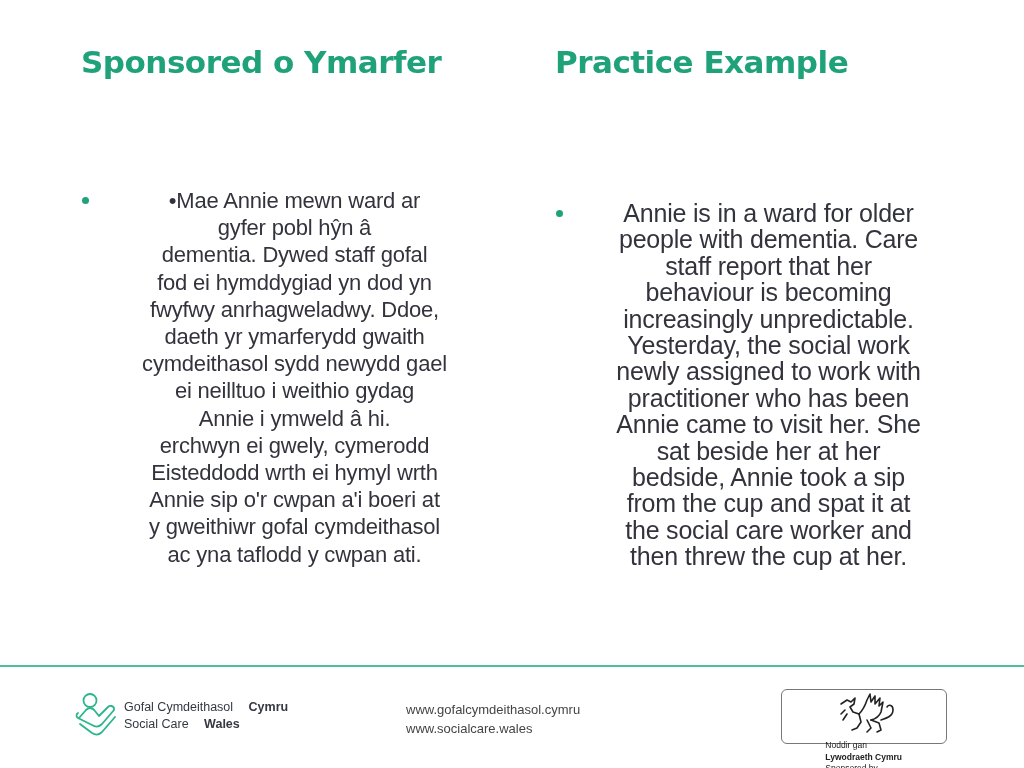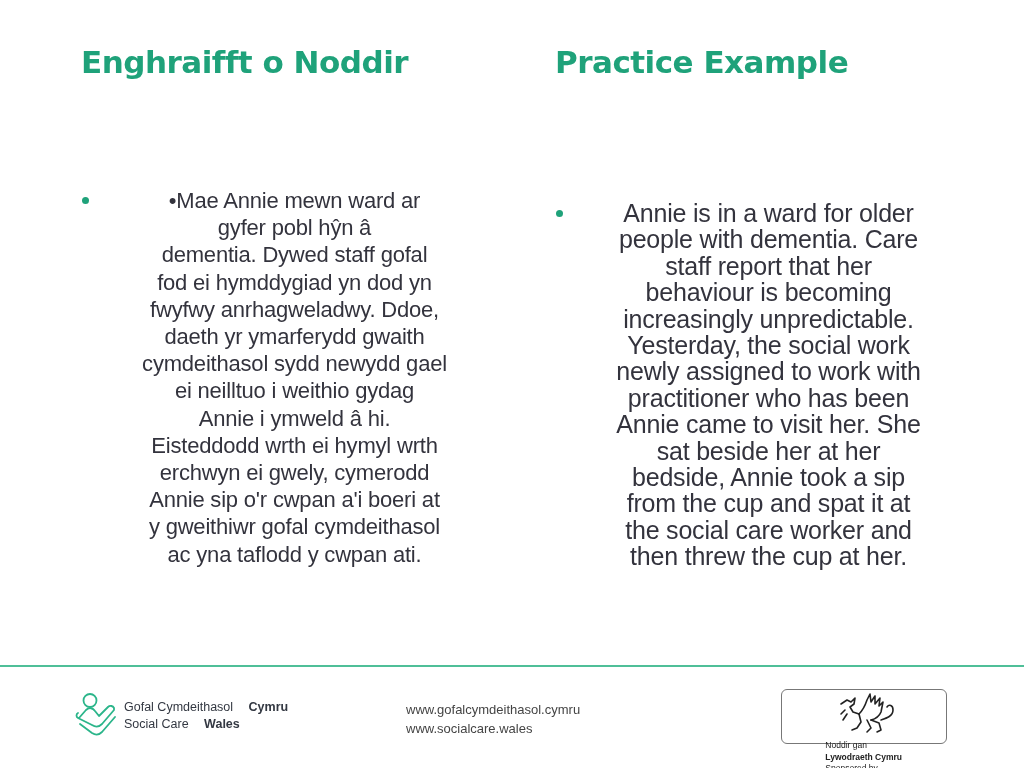--- a/index.html
+++ b/index.html
@@ -58,38 +58,38 @@
     display: flex; align-items: center; flex-direction: column;
   }
   .gov-badge svg { width: 62px; height: 46px; margin-left: 8px; }
   .gov-sep { width: 1px; height: 42px; background: #444; margin: 0 6px 0 4px; }
   .gov-text { font-size: 8.5px; line-height: 11.5px; color: #222; }
   .gov-text .b { font-weight: bold; }
 </style>
 </head>
 <body>
 
-<h1 class="title" id="title-cy">Enghraifft o Noddir</h1>
+<h1 class="title" id="title-cy">Sponsored o Ymarfer</h1>
 <h1 class="title" id="title-en">Practice Example</h1>
 
 <div class="col" id="col-cy">
   <div class="bullet-row">
     <span class="bullet"></span>
     <p class="para">
       <span class="line">•Mae Annie mewn ward ar</span>
       <span class="line">gyfer pobl hŷn â</span>
       <span class="line">dementia.  Dywed staff gofal</span>
       <span class="line">fod ei hymddygiad yn dod yn</span>
       <span class="line">fwyfwy anrhagweladwy. Ddoe,</span>
       <span class="line">daeth yr ymarferydd gwaith</span>
       <span class="line">cymdeithasol sydd newydd gael</span>
       <span class="line">ei neilltuo i weithio gydag</span>
       <span class="line">Annie i ymweld â hi.</span>
+      <span class="line">erchwyn ei gwely, cymerodd</span>
       <span class="line">Eisteddodd wrth ei hymyl wrth</span>
-      <span class="line">erchwyn ei gwely, cymerodd</span>
       <span class="line">Annie sip o'r cwpan a'i boeri at</span>
       <span class="line">y gweithiwr gofal cymdeithasol</span>
       <span class="line">ac yna taflodd y cwpan ati.</span>
     </p>
   </div>
 </div>
 
 <div class="col" id="col-en">
   <div class="bullet-row">
     <span class="bullet"></span>

